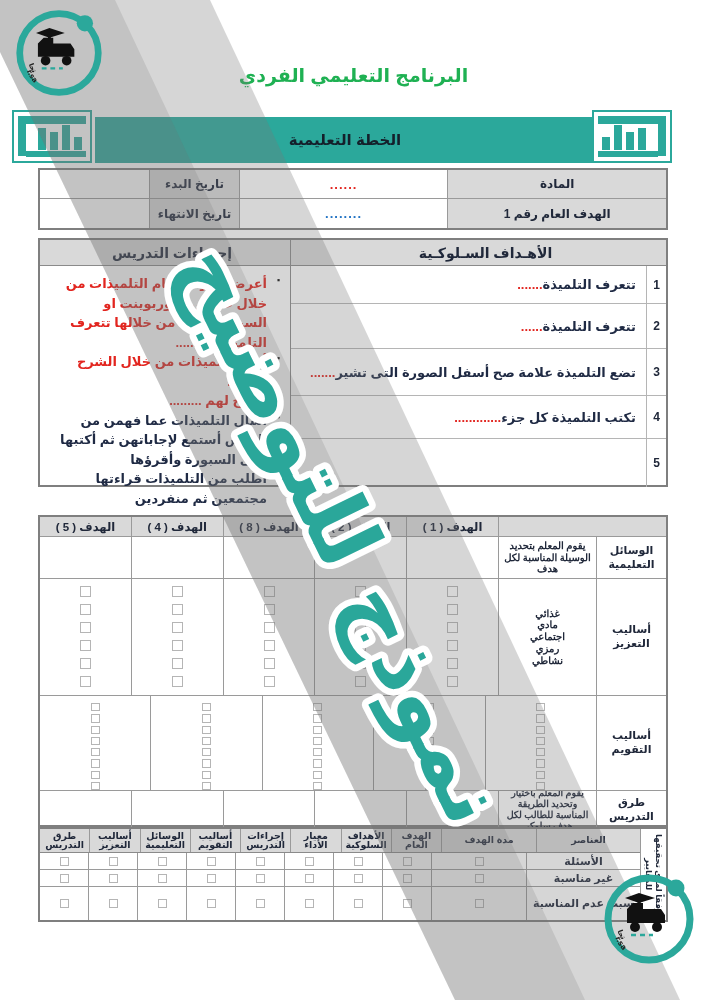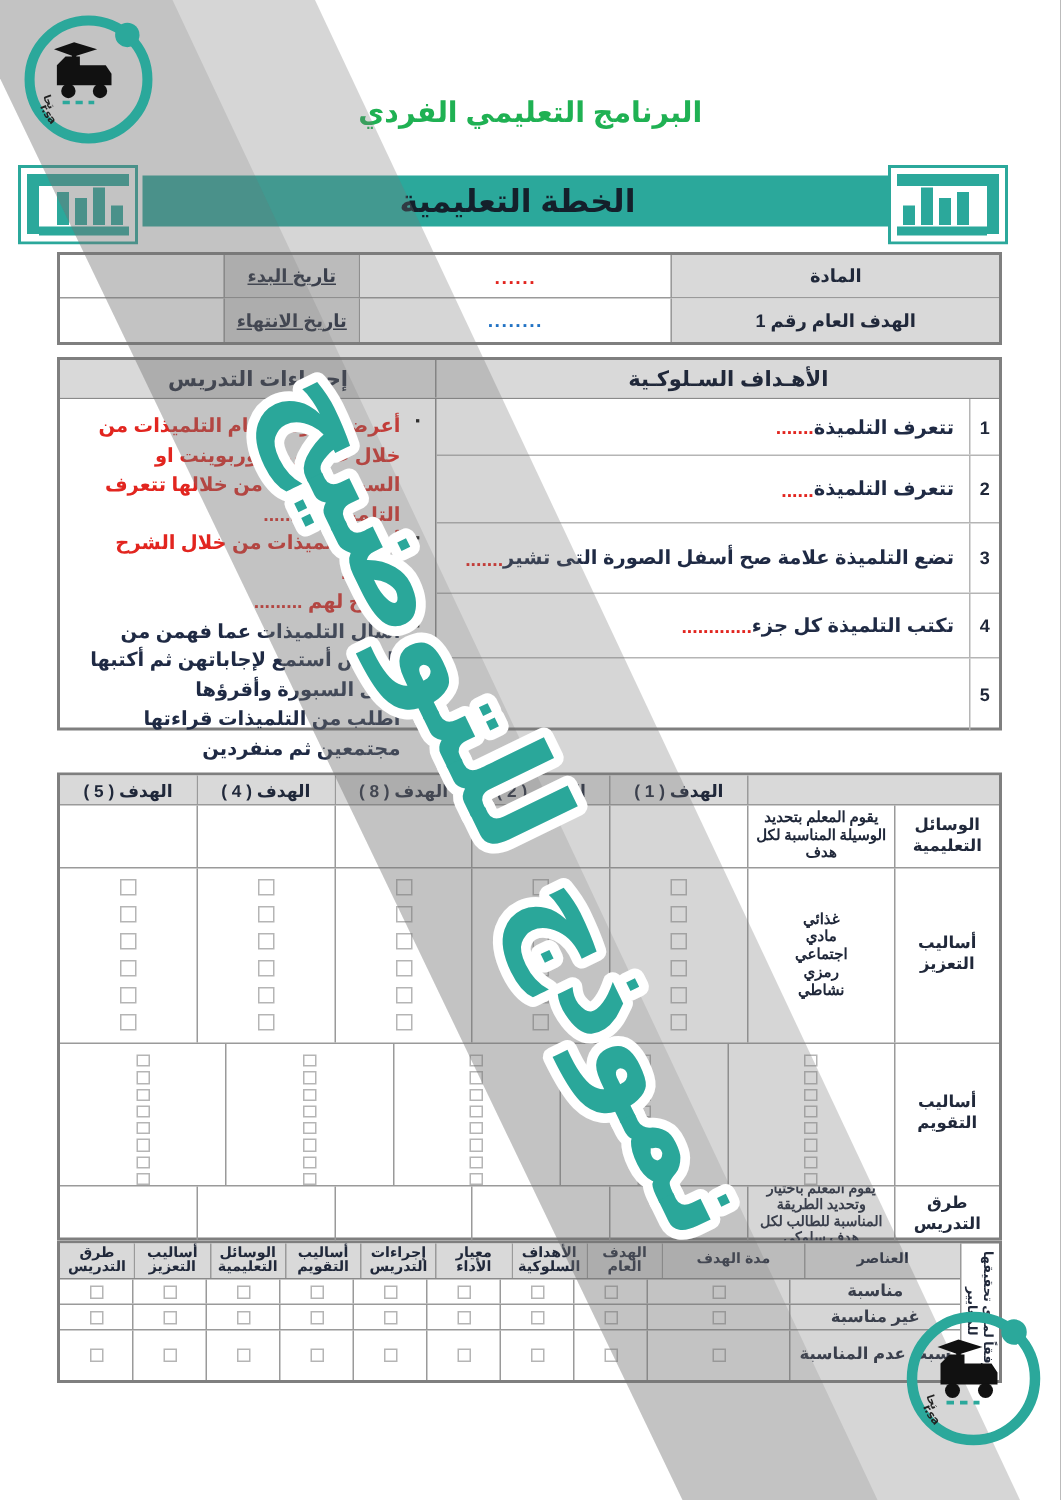--- a/index.html
+++ b/index.html
@@ -9,23 +9,23 @@
           margin: 0 auto; direction: rtl; color:#20283a; }
 
   
   .content { position:absolute; inset:0; z-index:1; }
   #bands   { position:absolute; inset:0; z-index:50; pointer-events:none; }
   .toplogo { position:absolute; z-index:60; }
 
   
   #title { position:absolute; top:64px; left:0; right:0; text-align:center;
            font-size:19px; font-weight:bold; color:#1fb153; }
-  #banner { position:absolute; top:117px; left:95px; width:500px; height:34px;
+  #banner { position:absolute; top:117px; left:95px; width:500px; height:46px;
             background:#2ba89b; display:flex; align-items:center; justify-content:center;
-            font-size:21px; font-weight:bold; color:#14202b; }
+            font-size:15px; font-weight:bold; color:#14202b; }
   .side-logo { position:absolute; top:110px; width:80px; height:53px; }
   .side-logo.l { left:12px; }
   .side-logo.r { left:592px; }
 
   
   .tbl { position:absolute; left:38px; width:630px; border:2px solid #7f7f7f; background:#fff; }
   .trow { display:flex; direction:rtl; border-bottom:1px solid #9a9a9a; }
   .trow:last-child { border-bottom:none; }
   .tcell { border-left:1px solid #9a9a9a; display:flex; align-items:center; justify-content:center;
            text-align:center; overflow:hidden; }
@@ -33,21 +33,21 @@
   .gray { background:#d9d9d9; }
   .red  { color:#e2251f; }
   .blue { color:#2273c4; }
   .navy { color:#1f2a44; }
 
   
   #info { top:168px; }
   #info .trow { height:29px; }
   #info .c1 { width:220px; font-size:12px; font-weight:bold; }
   #info .c2 { width:210px; font-size:13px; font-weight:bold; letter-spacing:1px; }
-  #info .c3 { width:90px;  font-size:12px; font-weight:bold;text-decoration:underline; }
+  #info .c3 { width:90px;  font-size:12px; font-weight:bold; }
   #info .c4 { width:110px; font-size:12px; font-weight:bold;margin-top:31px; }
 
   
   #obj { top:238px; height:249px; }
   #obj .hd { display:flex; direction:rtl; height:26px; border-bottom:1px solid #8a8a8a; }
   #obj .hd div { display:flex; align-items:center; justify-content:center;
                  font-size:14px; font-weight:bold; background:#d9d9d9;padding-left:14px; }
   #obj .hd .ho { width:376px; border-left:1px solid #8a8a8a; }
   #obj .hd .hp { width:250px; }
   #obj .bd { display:flex; direction:rtl; height:221px; }
@@ -339,21 +339,21 @@
           <div class="tcell ec">الهدف العام</div>
           <div class="tcell ec">الأهداف السلوكية</div>
           <div class="tcell ec">معيار الأداء</div>
           <div class="tcell ec">إجراءات التدريس</div>
           <div class="tcell ec">أساليب التقويم</div>
           <div class="tcell ec">الوسائل التعليمية</div>
           <div class="tcell ec">أساليب التعزيز</div>
           <div class="tcell ec">طرق التدريس</div>
         </div>
         <div class="erow h18">
-          <div class="tcell elab">مناسبة</div>
+          <div class="tcell elab">الأسئلة</div>
           <div class="tcell wdur ecb">
               <div class="cb"></div>
             </div>
           <div class="tcell ec ecb">
               <div class="cb"></div>
             </div>
           <div class="tcell ec ecb">
               <div class="cb"></div>
             </div>
           <div class="tcell ec ecb">

